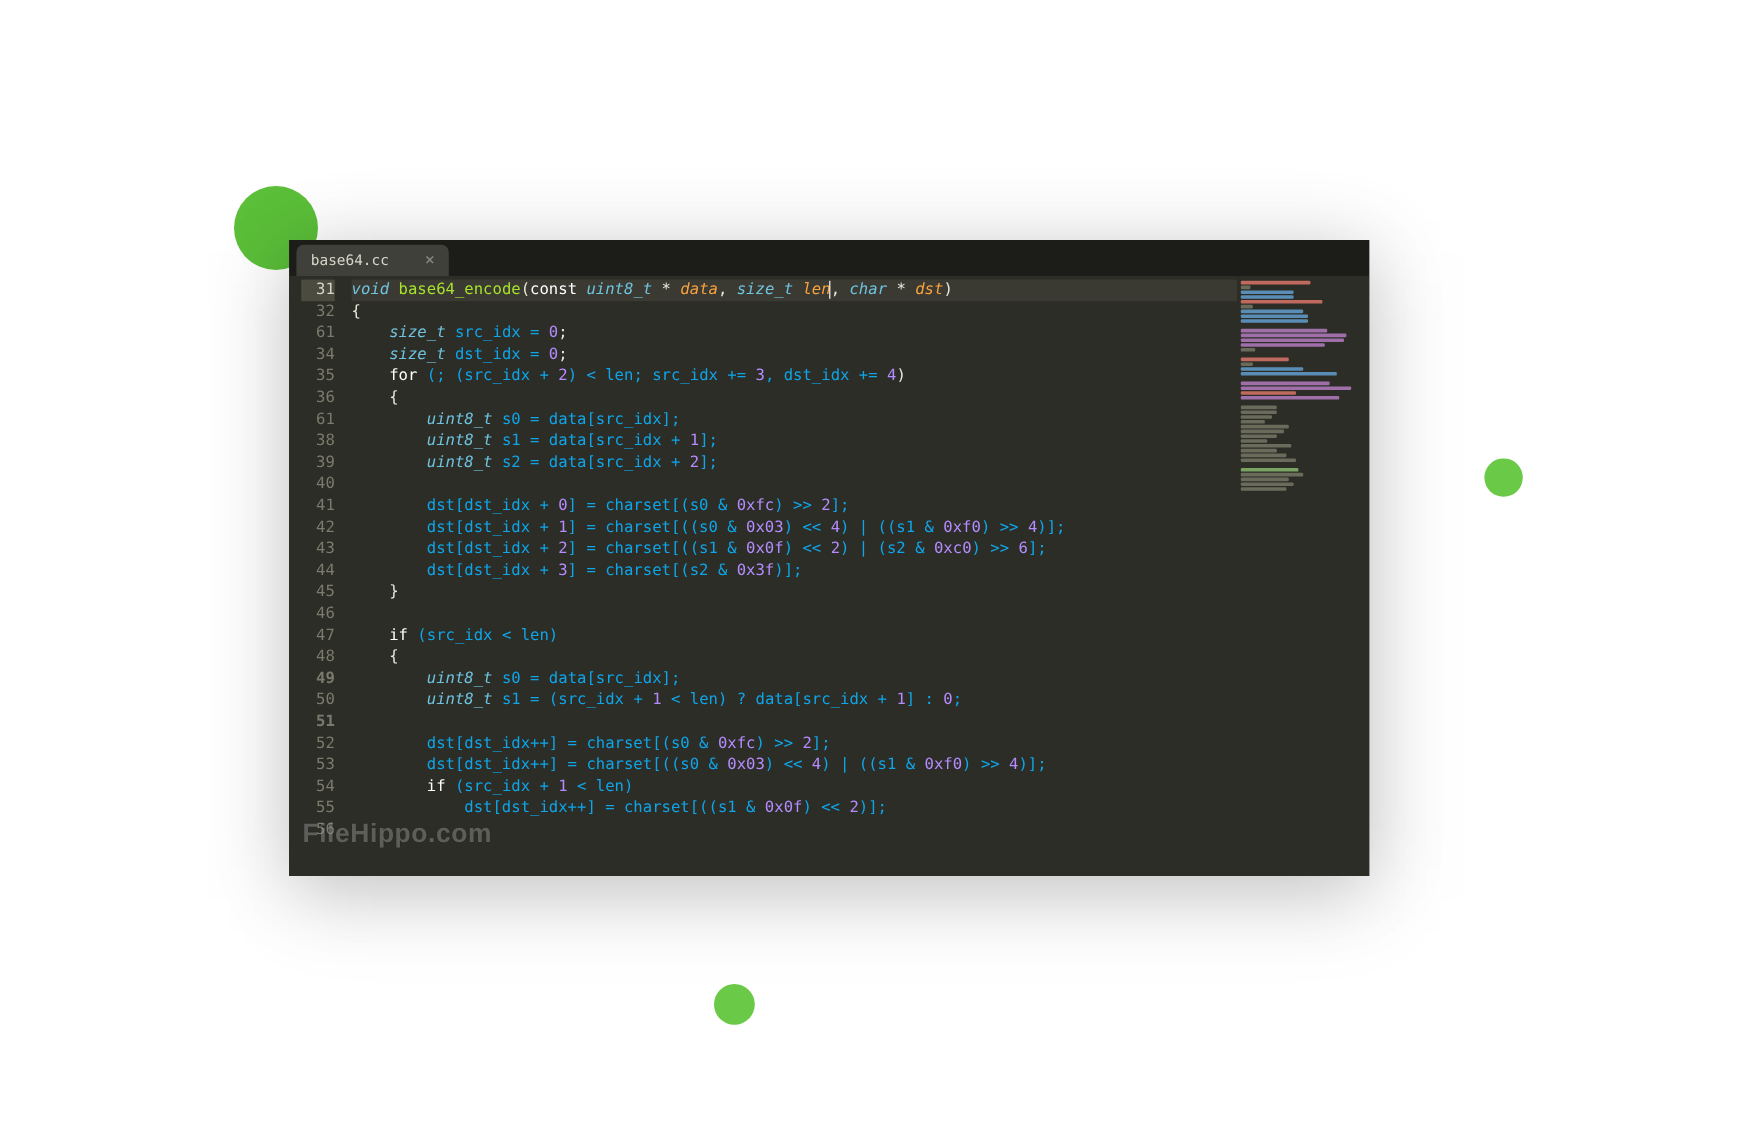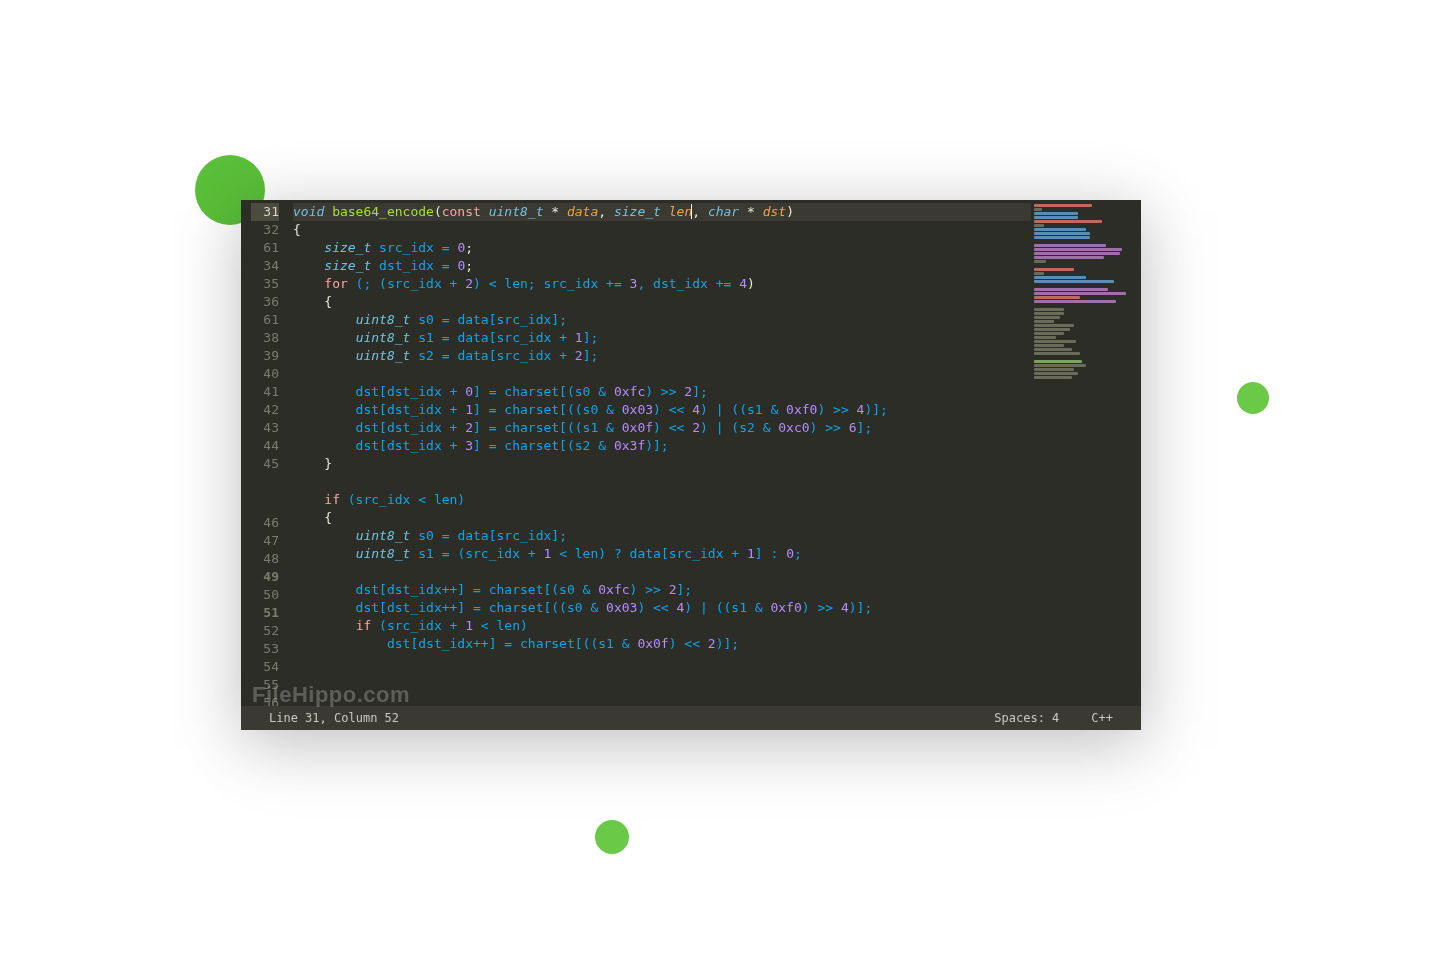--- a/index.html
+++ b/index.html
@@ -92,21 +92,21 @@
   line-height: 18px;
   white-space: pre;
   color: #e8e8d9;
   overflow: hidden;
 }
 .code .l { display:block; height:18px; }
 .code .hlrow { background: #3a3a32; }
 
 
 .kw-type   { color: #6fc3df; font-style: italic; }
-.kw-ctrl   { color: #fca5a5; }
+.kw-ctrl   { color: #ffffff; }
 .fn        { color: #a6e22e; }
 .num       { color: #b48cff; }
 .op        { color: #e8e8d9; }
 .pn        { color: #e8e8d9; }
 .id        { color: #0ea5e9; }
 .par       { color: #f8a13f; font-style: italic; }
 .cursor    { border-left: 1px solid #f8f8f2; margin-left:-1px; }
 
 .minimap {
   width: 110px;
@@ -152,39 +152,45 @@
 <body>
 
 <div class="circle" id="c1"></div>
 <div class="circle" id="c2"></div>
 <div class="circle" id="c3"></div>
 
 <div class="editor-shadow"></div>
 
 <div class="editor">
 
+  <div class="tabs">
+    <div class="tab">
+      <span>base64.cc</span>
+      <span class="close">×</span>
+    </div>
+  </div>
 
   <div class="body">
     <div class="gutter" id="gutter">
         <span class="hl" style="display: block; margin-left: 10px;">31</span>
         <span style="display: block;">32</span>
         <span style="display: block;">61</span>
         <span style="display: block;">34</span>
         <span style="display: block;">35</span>
         <span style="display: block;">36</span>
         <span style="display: block;">61</span>
         <span style="display: block;">38</span>
         <span style="display: block;">39</span>
         <span style="display: block;">40</span>
         <span style="display: block;">41</span>
         <span style="display: block;">42</span>
         <span style="display: block;">43</span>
         <span style="display: block;">44</span>
         <span style="display: block;">45</span>
-        <span style="display: block; margin-top: 41px;">46</span>
+        <span style="display: block;">46</span>
         <span style="display: block;">47</span>
         <span style="display: block;">48</span>
         <span style="display: block; font-weight: bold;">49</span>
         <span style="display: block;">50</span>
         <span style="display: block; font-weight: bold;">51</span>
         <span style="display: block;">52</span>
         <span style="display: block;">53</span>
         <span style="display: block;">54</span>
         <span style="display: block;">55</span>
         <span style="display: block;">56</span>
@@ -231,22 +237,16 @@
         <div class="mm-line mm-b3" style="width: 46px;"></div>
         <div class="mm-line mm-b3" style="width: 0px;"></div>
         <div class="mm-line mm-b5" style="width: 48px;"></div>
         <div class="mm-line mm-b3" style="width: 52px;"></div>
         <div class="mm-line mm-b3" style="width: 40px;"></div>
         <div class="mm-line mm-b3" style="width: 44px;"></div>
         <div class="mm-line mm-b3" style="width: 38px;"></div>
       </div>
   </div>
 
-  <div class="status">
-    <span class="seg">Line 31, Column 52</span>
-    <span class="spacer"></span>
-    <span class="seg">Spaces: 4</span>
-    <span class="seg">C++</span>
-  </div>
 
 </div>
 
 <div class="watermark">FileHippo.com</div>
 
 </body></html>

